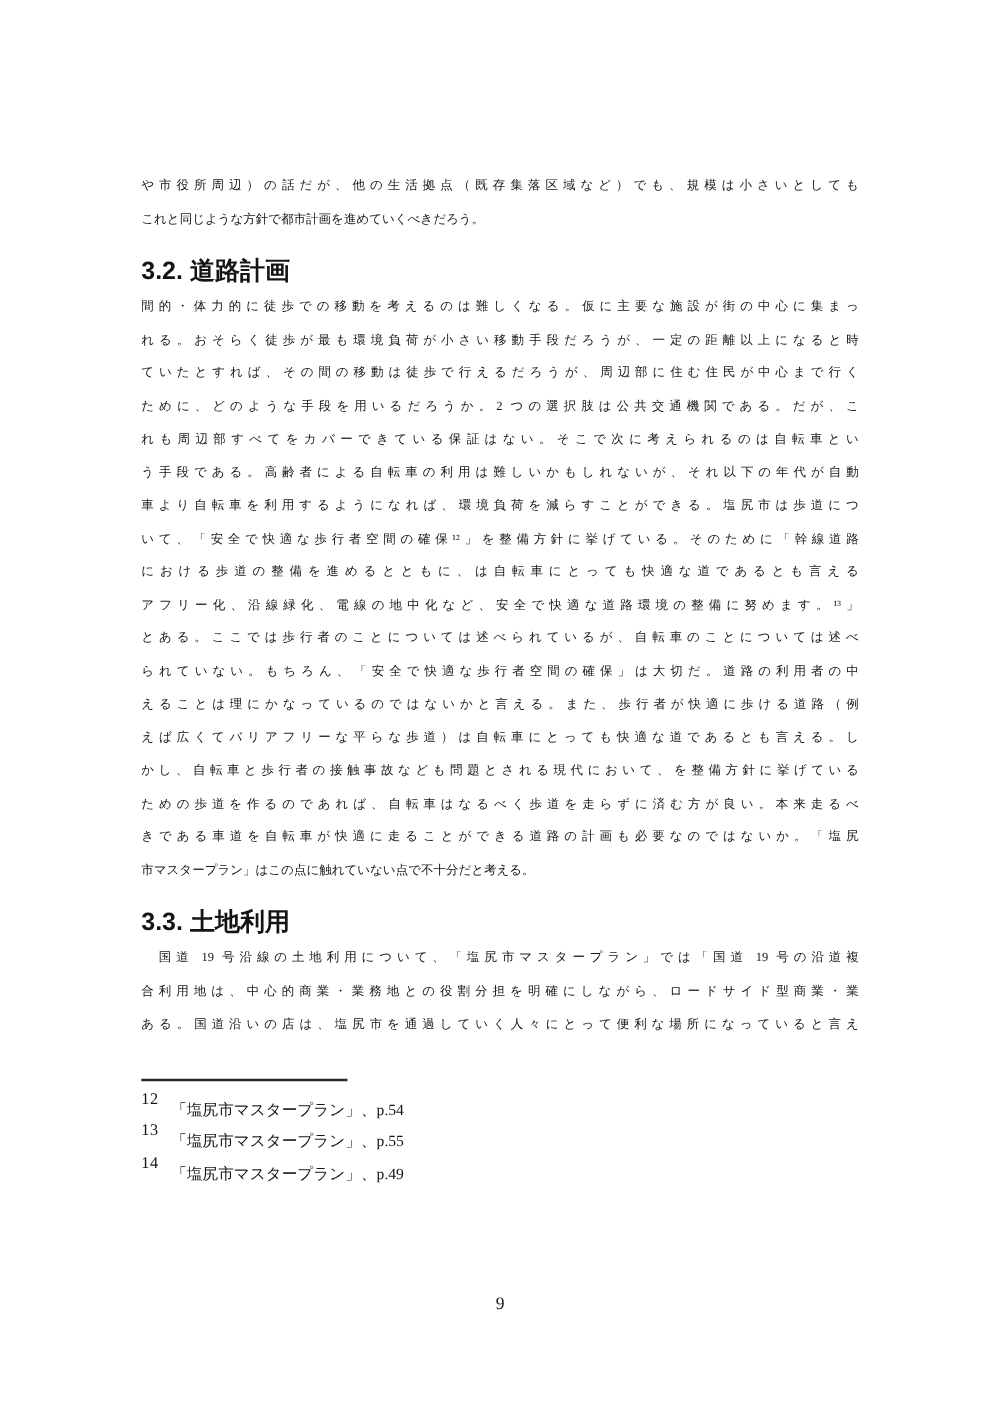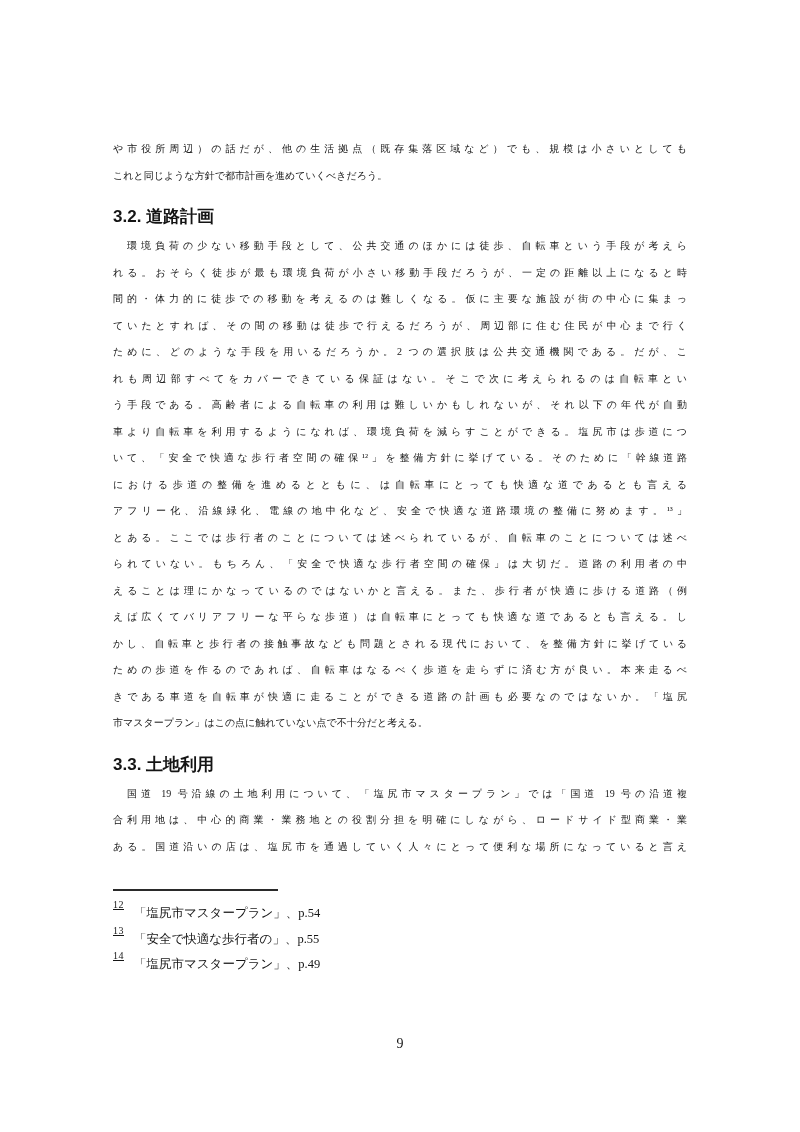--- a/index.html
+++ b/index.html
@@ -32,21 +32,21 @@
   }
   .tl.end {           
     text-align: center;
     text-align-last: left;
   }
   .tl.ind {           
     text-indent: 14px;
   }
   .h2 {
     font-family: "Liberation Sans", "DejaVu Sans", sans-serif;
-    font-size: 17px;
+    font-size: 20px;
     font-weight: bold;
     line-height: 24px;
     margin: 16px 0 4px 0;
     color: #141414;
   }
   .body-block { margin: 0; }
   .fnsep {
     width: 165px;
     border-top: 2px solid #2a2a2a;
     margin-top: 29px;
@@ -55,26 +55,25 @@
   .footnotes {
     margin-top: 5px;
   }
   .fn {
     font-size: 12.5px;
     line-height: 25.5px;
     height: 25.5px;
     white-space: nowrap;
   }
   .fnm {
-    font-size: 10px;
+    font-size: 13px;
     position: relative;
     top: -4px;
     margin-right: 10px;
     letter-spacing: 0.5px;
-    text-decoration: underline;
   }
   .pagenum {
     position: absolute;
     left: 0;
     right: 0;
     top: 1036px;
     text-align: center;
     font-size: 14px;
     color: #161616;
   }
@@ -85,23 +84,22 @@
 <div class="page">
 
   <section class="body-block">
     <div class="tl">や市役所周辺）の話だが、他の生活拠点（既存集落区域など）でも、規模は小さいとしても</div>
     <div class="tl end">これと同じような方針で都市計画を進めていくべきだろう。</div>
   </section>
 
   <h2 class="h2">3.2. 道路計画</h2>
 
   <section class="body-block">
-    <div class="tl ind">環境負荷の少ない移動手段として、公共交通のほかには徒歩、自転車という手段が考えら</div>
+    <div class="tl">間的・体力的に徒歩での移動を考えるのは難しくなる。仮に主要な施設が街の中心に集まっ</div>
     <div class="tl">れる。おそらく徒歩が最も環境負荷が小さい移動手段だろうが、一定の距離以上になると時</div>
-    <div class="tl">間的・体力的に徒歩での移動を考えるのは難しくなる。仮に主要な施設が街の中心に集まっ</div>
     <div class="tl">ていたとすれば、その間の移動は徒歩で行えるだろうが、周辺部に住む住民が中心まで行く</div>
     <div class="tl">ために、どのような手段を用いるだろうか。2 つの選択肢は公共交通機関である。だが、こ</div>
     <div class="tl">れも周辺部すべてをカバーできている保証はない。そこで次に考えられるのは自転車とい</div>
     <div class="tl">う手段である。高齢者による自転車の利用は難しいかもしれないが、それ以下の年代が自動</div>
     <div class="tl">車より自転車を利用するようになれば、環境負荷を減らすことができる。塩尻市は歩道につ</div>
     <div class="tl">いて、「安全で快適な歩行者空間の確保¹²」を整備方針に挙げている。そのために「幹線道路</div>
     <div class="tl">における歩道の整備を進めるとともに、は自転車にとっても快適な道であるとも言える</div>
     <div class="tl">アフリー化、沿線緑化、電線の地中化など、安全で快適な道路環境の整備に努めます。¹³」</div>
     <div class="tl">とある。ここでは歩行者のことについては述べられているが、自転車のことについては述べ</div>
     <div class="tl">られていない。もちろん、「安全で快適な歩行者空間の確保」は大切だ。道路の利用者の中</div>
@@ -121,21 +119,21 @@
     <div class="tl">ある。国道沿いの店は、塩尻市を通過していく人々にとって便利な場所になっていると言え</div>
   </section>
 
   <div class="fnsep"></div>
 
   <div class="footnotes">
     <div class="fn">
       <sup class="fnm">12</sup><span>「塩尻市マスタープラン」、p.54</span>
     </div>
     <div class="fn">
-      <sup class="fnm">13</sup><span>「安全で快適な歩行者の」、p.55</span>
+      <sup class="fnm">13</sup><span>「塩尻市マスタープラン」、p.55</span>
     </div>
     <div class="fn">
       <sup class="fnm">14</sup><span>「塩尻市マスタープラン」、p.49</span>
     </div>
   </div>
 
   <div class="pagenum">9</div>
 
 </div>
 

